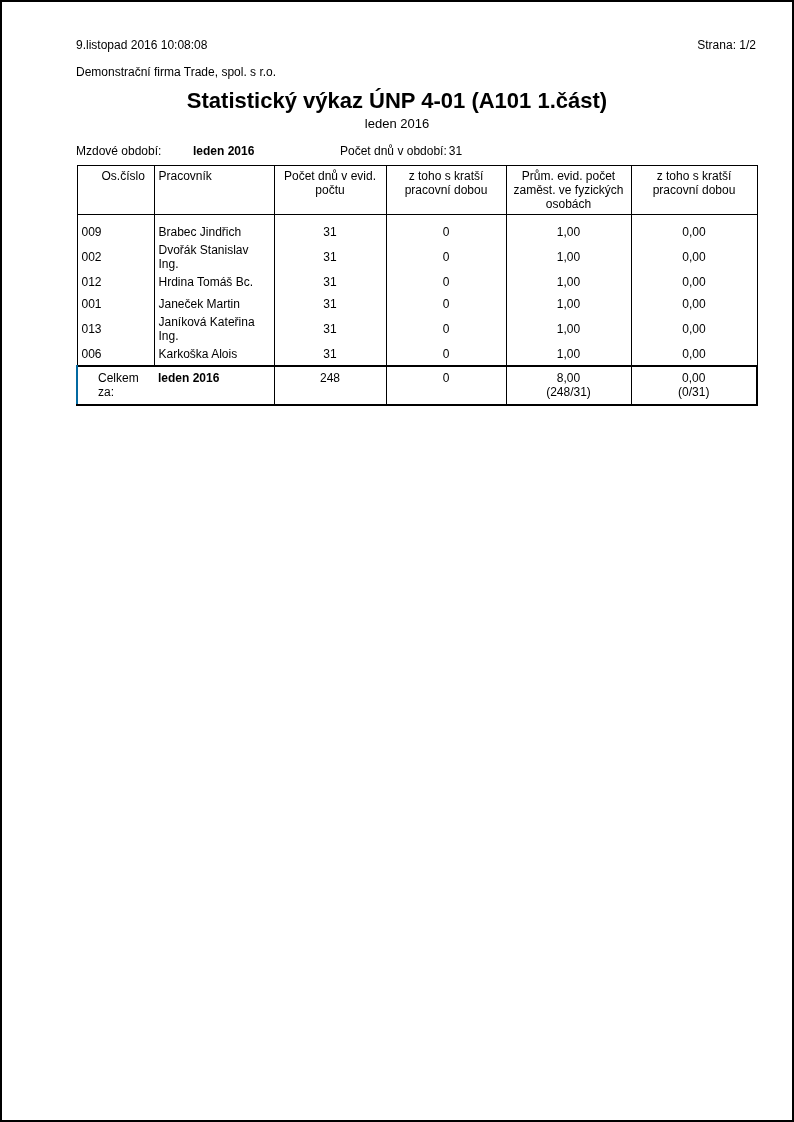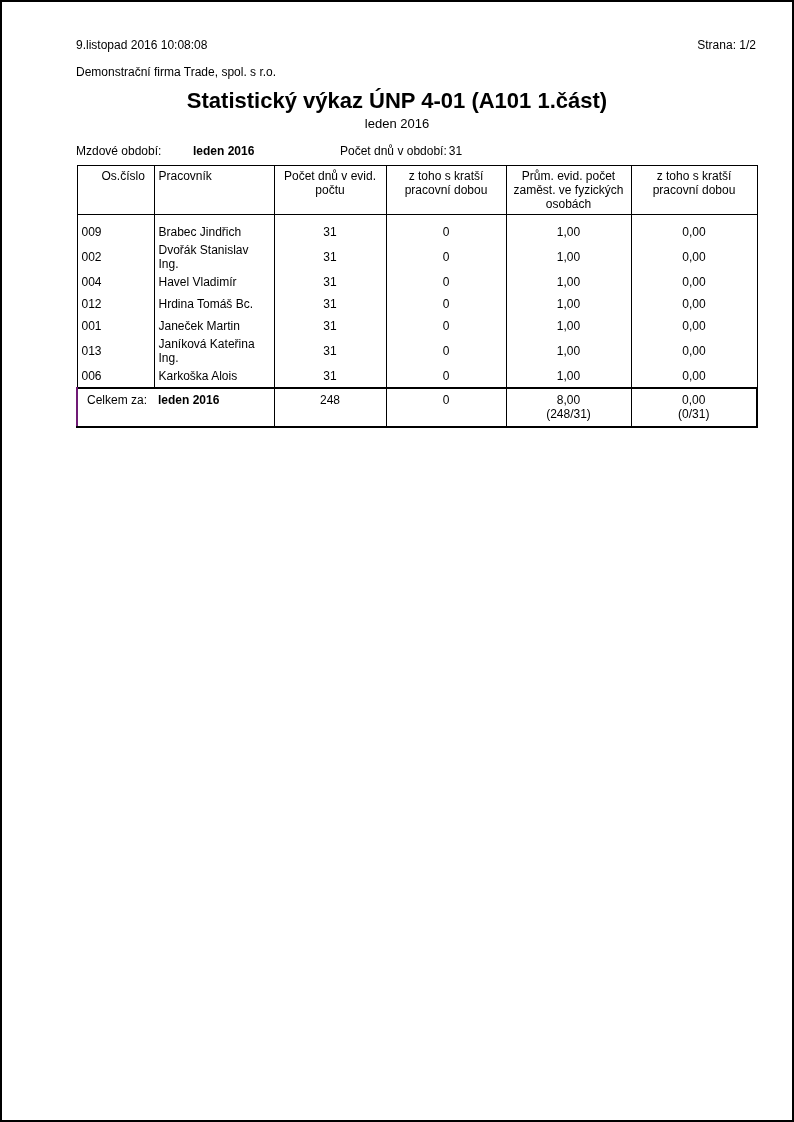--- a/index.html
+++ b/index.html
@@ -97,24 +97,24 @@
     border-bottom: 2px solid #000000;
     border-left: 1px solid #000000;
     border-right: 1px solid #000000;
     vertical-align: top;
     text-align: center;
     padding: 4px 2px 3px 2px;
     height: 30px;
     line-height: 14px;
   }
   table.report tfoot td.f0 {
-    border-left: 2px solid #701a75;
+    border-left: 2px solid #0369a1;
     border-right: none;
-    text-align: center;
-    padding-left: 4px;
+    text-align: left;
+    padding-left: 20px;
   }
   table.report tfoot td.f1 {
     border-left: none;
     text-align: left;
     padding-left: 4px;
     font-weight: bold;
   }
   table.report tfoot td.f5 { border-right: 2px solid #000000; }
   .sub-line { line-height: 15px; }
 </style>
@@ -162,28 +162,20 @@
           <td class="b0">009</td>
           <td class="b1">Brabec Jindřich</td>
           <td class="b2">31</td>
           <td class="b3">0</td>
           <td class="b4">1,00</td>
           <td class="b5">0,00</td>
         </tr>
         <tr>
           <td class="b0">002</td>
           <td class="b1">Dvořák Stanislav Ing.</td>
-          <td class="b2">31</td>
-          <td class="b3">0</td>
-          <td class="b4">1,00</td>
-          <td class="b5">0,00</td>
-        </tr>
-        <tr>
-          <td class="b0">004</td>
-          <td class="b1">Havel Vladimír</td>
           <td class="b2">31</td>
           <td class="b3">0</td>
           <td class="b4">1,00</td>
           <td class="b5">0,00</td>
         </tr>
         <tr>
           <td class="b0">012</td>
           <td class="b1">Hrdina Tomáš Bc.</td>
           <td class="b2">31</td>
           <td class="b3">0</td>

